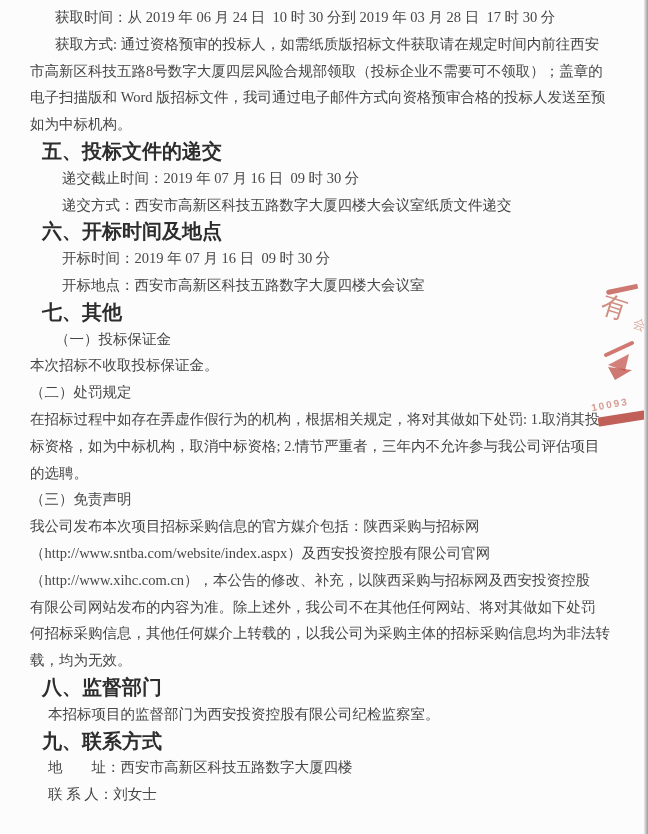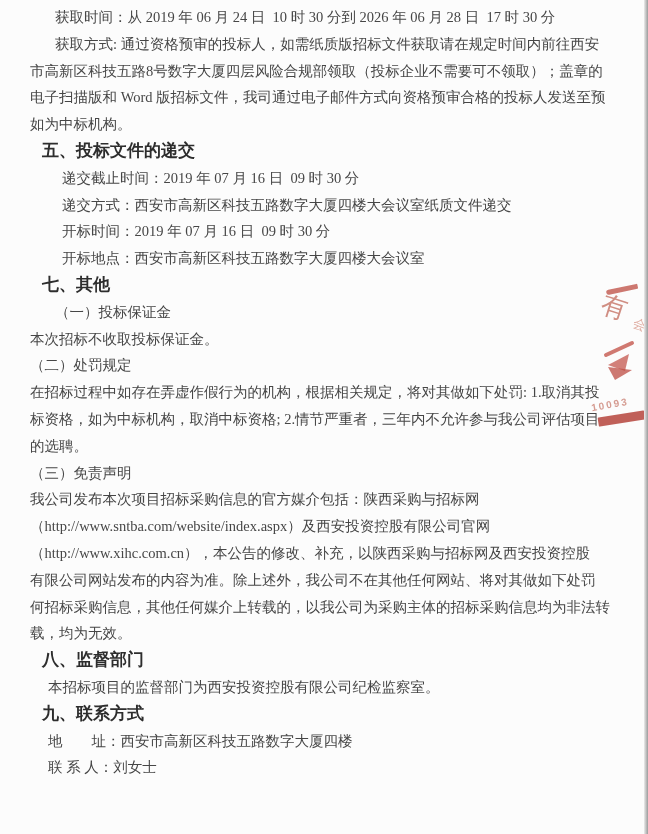--- a/index.html
+++ b/index.html
@@ -35,21 +35,21 @@
     white-space: pre;
     overflow: visible;
   }
   .line.flush    { padding-left: 0; }
   .line.indent   { padding-left: 25px; }
   .line.sub      { padding-left: 32px; }
   .line.sub-small{ padding-left: 18px; }
   .line.heading  {
     padding-left: 12px;
     font-weight: bold;
-    font-size: 17px;
+    font-size: 20px;
     color: #2d2d2d;
     font-family: "Liberation Sans", "DejaVu Sans", sans-serif;
   }
   
   .stamp { position: absolute; left: 0; top: 0; width: 648px; height: 834px; pointer-events: none; }
   .stamp * { position: absolute; }
   .s-stroke {
     left: 606px; top: 287px;
     width: 32px; height: 5px;
     background: #c0564c;
@@ -91,28 +91,29 @@
     border-radius: 1px;
     opacity: .85;
   }
 </style>
 </head>
 <body>
 
 <div class="page">
 
   <div class="content">
-      <div class="line indent">获取时间：从 2019 年 06 月 24 日  10 时 30 分到 2026 年 06 月 28 日  17 时 30 分</div>
+      <div class="line indent">获取时间：从 2019 年 06 月 24 日  10 时 30 分到 2019 年 03 月 28 日  17 时 30 分</div>
       <div class="line indent">获取方式: 通过资格预审的投标人，如需纸质版招标文件获取请在规定时间内前往西安</div>
       <div class="line flush">市高新区科技五路8号数字大厦四层风险合规部领取（投标企业不需要可不领取）；盖章的</div>
       <div class="line flush">电子扫描版和 Word 版招标文件，我司通过电子邮件方式向资格预审合格的投标人发送至预</div>
       <div class="line flush">如为中标机构。</div>
       <div class="line heading">五、投标文件的递交</div>
       <div class="line sub">递交截止时间：2019 年 07 月 16 日  09 时 30 分</div>
       <div class="line sub">递交方式：西安市高新区科技五路数字大厦四楼大会议室纸质文件递交</div>
+      <div class="line heading">六、开标时间及地点</div>
       <div class="line sub">开标时间：2019 年 07 月 16 日  09 时 30 分</div>
       <div class="line sub">开标地点：西安市高新区科技五路数字大厦四楼大会议室</div>
       <div class="line heading">七、其他</div>
       <div class="line indent">（一）投标保证金</div>
       <div class="line flush">本次招标不收取投标保证金。</div>
       <div class="line flush">（二）处罚规定</div>
       <div class="line flush">在招标过程中如存在弄虚作假行为的机构，根据相关规定，将对其做如下处罚: 1.取消其投</div>
       <div class="line flush">标资格，如为中标机构，取消中标资格; 2.情节严重者，三年内不允许参与我公司评估项目</div>
       <div class="line flush">的选聘。</div>
       <div class="line flush">（三）免责声明</div>

